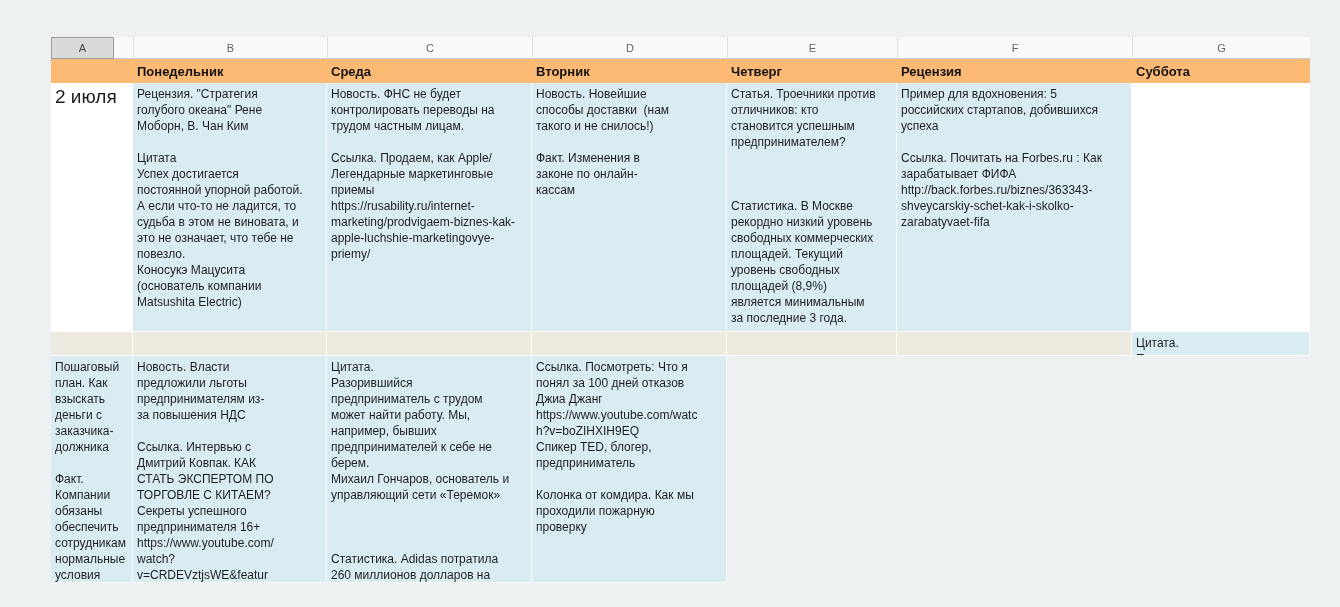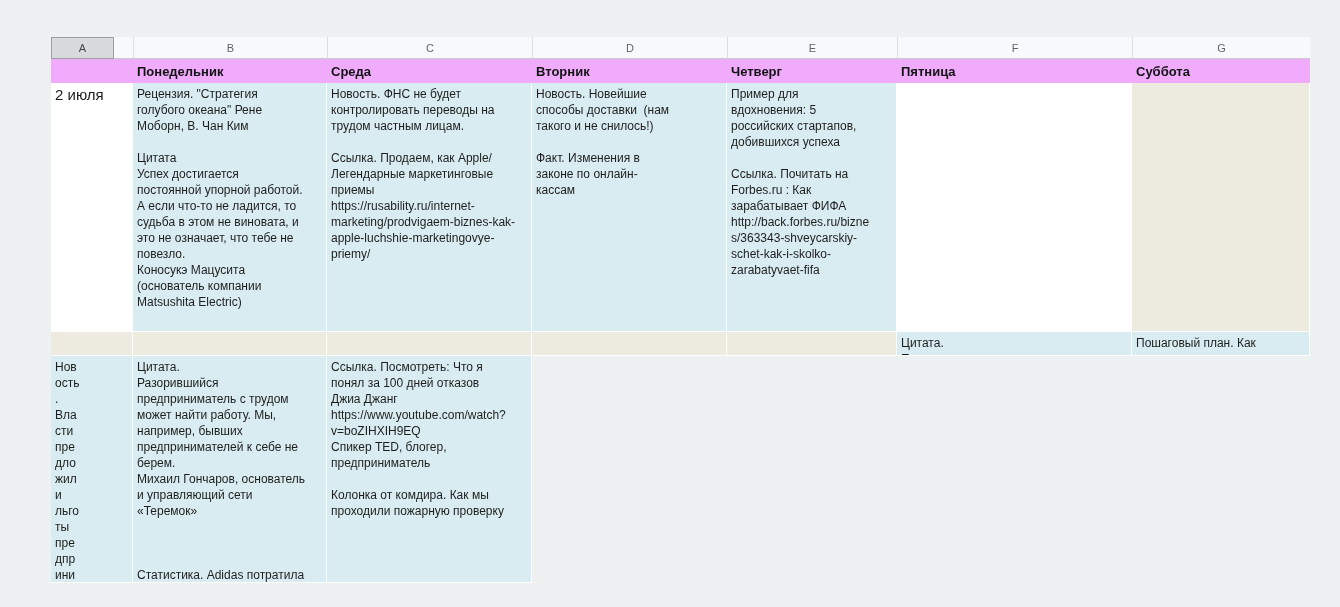--- a/index.html
+++ b/index.html
@@ -11,27 +11,27 @@
   .sheet > div{box-sizing:border-box;}
   
   .colhead{background:#f8f9fa;border-bottom:1px solid #c9ccce;border-left:1px solid #dcdee0;
            display:flex;align-items:center;justify-content:center;
            font-size:11px;color:#5f6368;}
   .colhead-a{border-left:none;justify-content:flex-start;}
   .abox{width:63px;height:22px;box-sizing:border-box;background:#d8dadb;
         border:1px solid #9b9da0;display:flex;align-items:center;justify-content:center;
         color:#45484b;font-size:11px;}
   
-  .dayhead{background:#f0abfc;display:flex;align-items:flex-end;
+  .dayhead{background:#fdba74;display:flex;align-items:flex-end;
            padding:2px 4px 4px 4px;font-weight:bold;font-size:13px;color:#131313;}
   
   .cell{background:#d9ecf2;font-size:12px;line-height:16px;color:#1e1e1e;
         padding:3px 4px;white-space:pre-wrap;overflow-wrap:anywhere;word-wrap:break-word;
         overflow:hidden;border-right:1px solid #fcfdfd;border-bottom:1px solid #fcfdfd;}
-  .acell{background:#ffffff;font-size:15px;color:#1b1b1b;padding:3px 4px;
+  .acell{background:#ffffff;font-size:19px;color:#1b1b1b;padding:3px 4px;
          border-right:1px solid #fcfdfd;border-bottom:1px solid #fcfdfd;overflow:hidden;}
   .empty{background:#edebe0;border-right:1px solid #fcfdfd;border-bottom:1px solid #fcfdfd;}
   
   .cb{padding-right:22px}
   .cc{padding-right:6px}
   .cd{padding-right:52px}
   .ce{padding-right:20px}
   .cf{padding-right:20px}
   .cg{padding-right:24px}
 </style>
@@ -49,36 +49,41 @@
     <div class="colhead">D</div>
     <div class="colhead">E</div>
     <div class="colhead">F</div>
     <div class="colhead">G</div>
 
     <div class="dayhead"></div>
     <div class="dayhead">Понедельник</div>
     <div class="dayhead">Среда</div>
     <div class="dayhead">Вторник</div>
     <div class="dayhead">Четверг</div>
-    <div class="dayhead">Пятница</div>
+    <div class="dayhead">Рецензия</div>
     <div class="dayhead">Суббота</div>
 
     <div class="acell">2 июля</div>
     <div class="cell cb">Рецензия. "Стратегия голубого океана" Рене Моборн, В. Чан Ким
 
 Цитата
 Успех достигается постоянной упорной работой. А если что-то не ладится, то судьба в этом не виновата, и это не означает, что тебе не повезло.
 Коносукэ Мацусита (основатель компании Matsushita Electric)</div>
     <div class="cell cc">Новость. ФНС не будет контролировать переводы на трудом частным лицам.
 
 Ссылка. Продаем, как Apple/ Легендарные маркетинговые приемы
 https://rusability.ru/internet-marketing/prodvigaem-biznes-kak-apple-luchshie-marketingovye-priemy/</div>
     <div class="cell cd">Новость. Новейшие способы доставки  (нам такого и не снилось!)
 
 Факт. Изменения в законе по онлайн-кассам</div>
+    <div class="cell cf">Статья. Троечники против отличников: кто становится успешным предпринимателем?
+
+
+
+Статистика. В Москве рекордно низкий уровень свободных коммерческих площадей. Текущий уровень свободных площадей (8,9%) является минимальным за последние 3 года.</div>
     <div class="cell cg">Пример для вдохновения: 5 российских стартапов, добившихся успеха
 
 Ссылка. Почитать на Forbes.ru : Как зарабатывает ФИФА
 http://back.forbes.ru/biznes/363343-shveycarskiy-schet-kak-i-skolko-zarabatyvaet-fifa</div>
 
     <div class="acell"></div>
     <div class="empty"></div>
     <div class="empty"></div>
     <div class="empty"></div>
     <div class="empty"></div>

